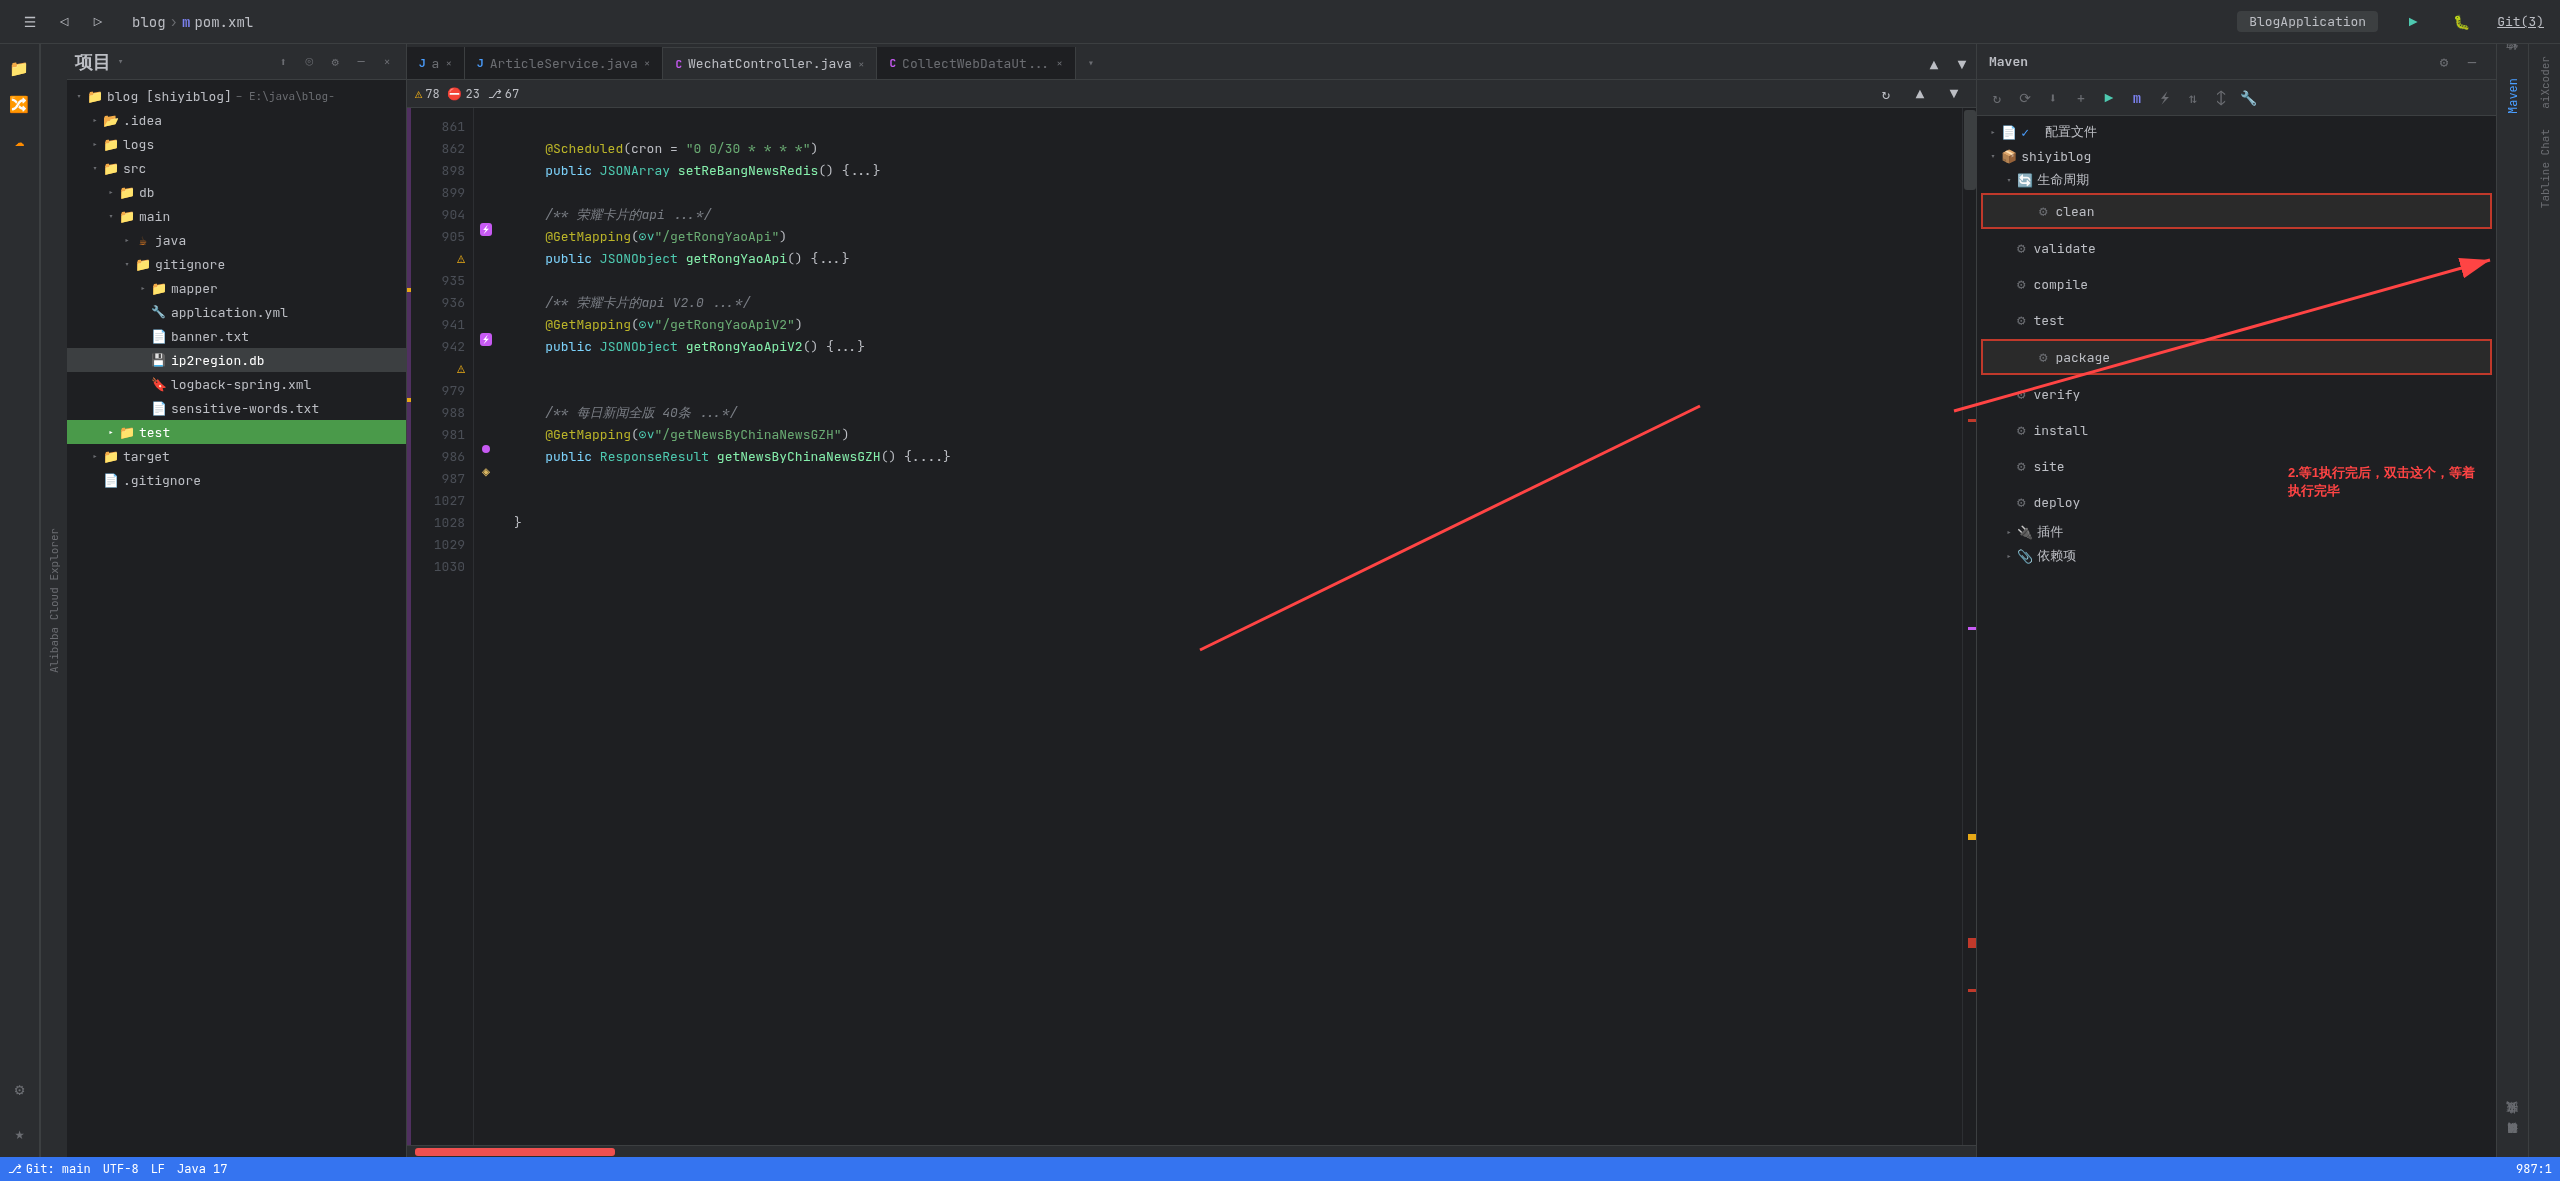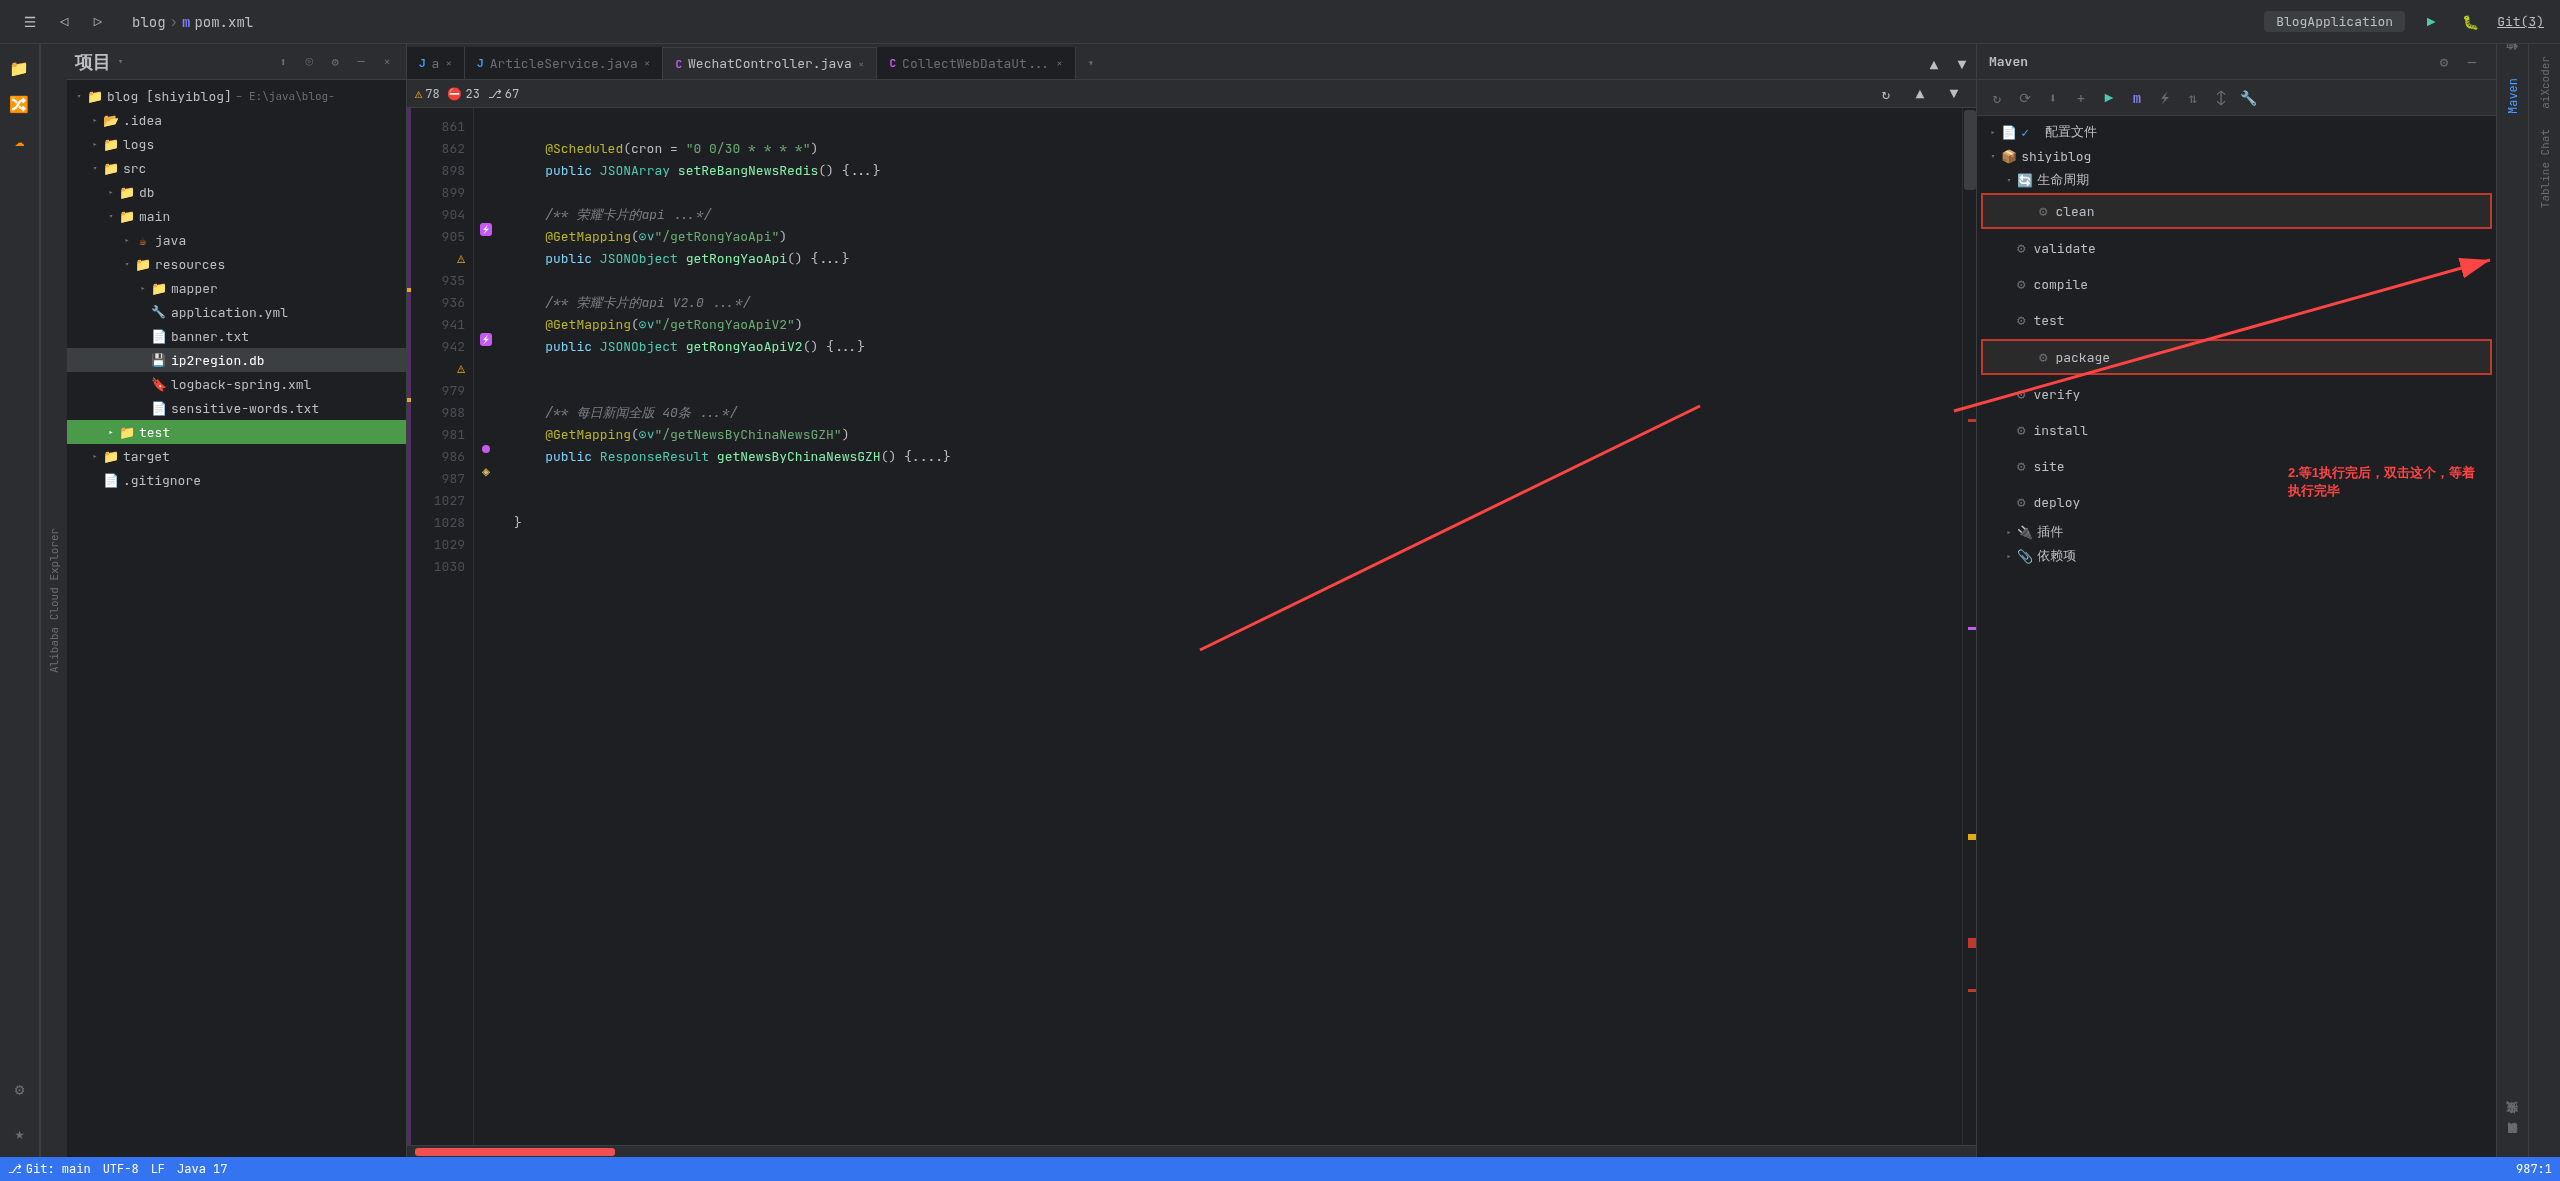--- a/index.html
+++ b/index.html
@@ -387,21 +387,21 @@
       <div class="toolbar-btn">◁</div>
       <div class="toolbar-btn">▷</div>
     </div>
     <div class="breadcrumb">
       <span>blog</span>
       <span class="sep"> › </span>
       <span class="highlight">m</span>
       <span>pom.xml</span>
     </div>
 
-    <div style="margin-left:auto;display:flex;gap:12px;align-items:center;">
+    <div style="margin-left:auto;display:flex;gap:21px;align-items:center;">
       <div style="background:#3c3f41;padding:2px 12px;border-radius:4px;color:#bcbec4;font-size:13px;">BlogApplication</div>
       <div class="toolbar-btn" style="color:#4ec9b0;">▶</div>
       <div class="toolbar-btn" style="color:#4a9eff;">🐛</div>
       <div style="color:#bcbec4;font-size:13px;text-decoration:underline;">Git(3)</div>
     </div>
   </div>
 
   <div class="main-layout" style="height: calc(100% - 44px - 24px);">
 
     <div class="left-icons">
@@ -482,21 +482,21 @@
           <div class="tree-icon" style="color:#e67e22;">☕</div>
           <span class="tree-label">java</span>
         </div>
 
         <div class="tree-item">
           <div class="tree-indent"></div>
           <div class="tree-indent"></div>
           <div class="tree-indent"></div>
           <div class="tree-arrow">▾</div>
           <div class="tree-icon icon-folder">📁</div>
-          <span class="tree-label">resources</span>
+          <span class="tree-label">gitignore</span>
         </div>
 
         <div class="tree-item">
           <div class="tree-indent"></div>
           <div class="tree-indent"></div>
           <div class="tree-indent"></div>
           <div class="tree-indent"></div>
           <div class="tree-arrow">▸</div>
           <div class="tree-icon icon-folder">📁</div>
           <span class="tree-label">mapper</span>

